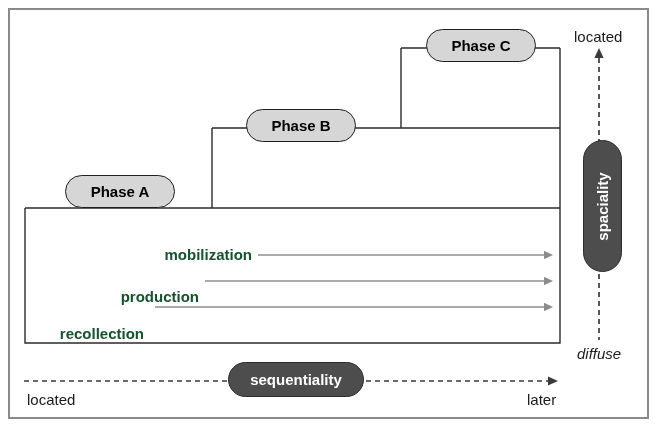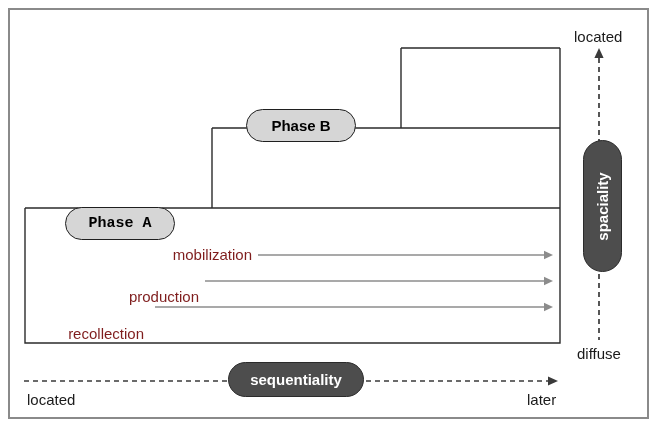--- a/index.html
+++ b/index.html
@@ -28,29 +28,30 @@
     position: absolute;
     width: 110px; height: 33px;
     background: #d6d6d6;
     border: 1.5px solid #1f1f1f;
     border-radius: 17px;
     box-sizing: border-box;
     display: flex; align-items: center; justify-content: center;
     font-size: 15px; font-weight: bold; color: #000000;
     z-index: 2;
   }
-  #phase-a { left: 65px;  top: 207px; font-family: Liberation Mono, monospace; }
+  #phase-a { left: 65px;  top: 175px; }
   #phase-b { left: 246px; top: 109px; }
   #phase-c { left: 426px; top: 29px;  }
   .proc-label {
     position: absolute;
-    font-size: 15px; color: #7f1d1d;
+    font-size: 15px; color: #14532d;
     text-align: right;
     z-index: 2;
     white-space: nowrap;
+    font-weight: bold;
   }
   #proc-mobilization { left: 100px; width: 152px; top: 246px; }
   #proc-production   { left: 100px; width: 99px;  top: 288px; }
   #proc-recollection { left: 40px;  width: 104px; top: 298px; margin-top: 27px; }
   .axis-pill {
     background: #4d4d4d;
     border: 1.5px solid #2b2b2b;
     box-sizing: border-box;
     color: #ffffff;
     font-weight: bold;
@@ -75,21 +76,21 @@
     white-space: nowrap;
   }
   .axis-end-label {
     position: absolute;
     font-size: 15px; color: #1a1a1a;
     z-index: 2;
     white-space: nowrap;
     text-align: center;
   }
   #lbl-located { left: 574px; top: 28px; }
-  #lbl-diffuse { left: 577px; top: 345px; }
+  #lbl-diffuse { left: 577px; top: 345px; font-style: italic; }
   #lbl-earlier { left: 27px;  top: 391px; }
   #lbl-later   { left: 527px; top: 391px; }
 </style>
 </head>
 <body>
 
 <div id="stage">
   <div id="frame"></div>
 
   <svg class="layer" viewBox="0 0 657 427" xmlns="http://www.w3.org/2000/svg">
@@ -124,20 +125,23 @@
       <polygon points="599,48 594.4,58 603.6,58" fill="#3a3a3a"></polygon>
     </g>
   </svg>
 
   <div class="phase-pill" id="phase-a">
     <span>Phase A</span>
   </div>
   <div class="phase-pill" id="phase-b">
     <span>Phase B</span>
   </div>
+  <div class="phase-pill" id="phase-c">
+    <span>Phase C</span>
+  </div>
 
   <div class="proc-label" id="proc-mobilization">mobilization</div>
   <div class="proc-label" id="proc-production">production</div>
   <div class="proc-label" id="proc-recollection">recollection</div>
 
   <div class="axis-pill" id="seq-pill">
     <span>sequentiality</span>
   </div>
   <div class="axis-pill" id="spa-pill">
     <span class="vtext">spaciality</span>

